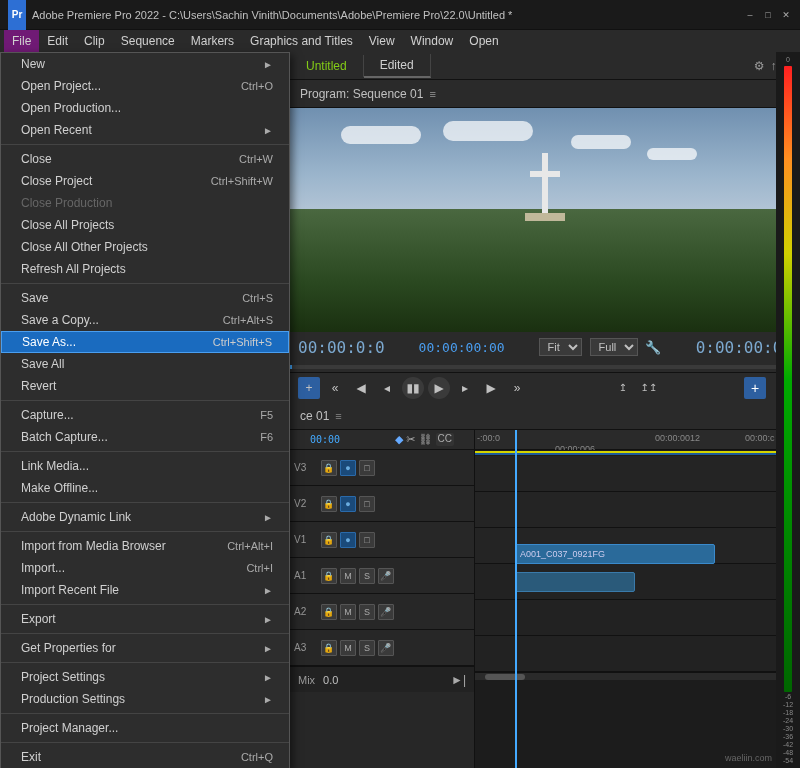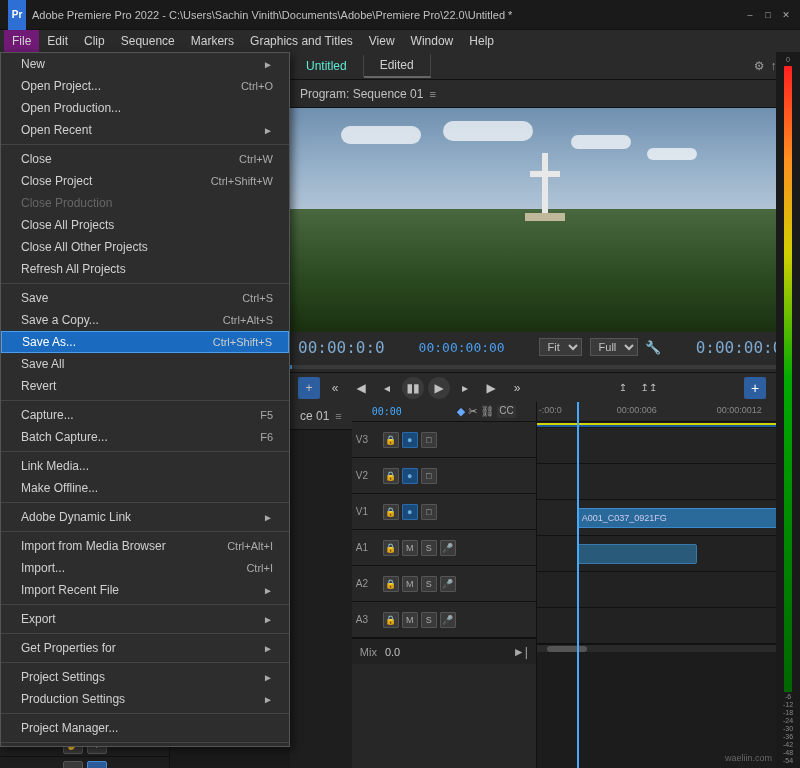--- a/index.html
+++ b/index.html
@@ -142,21 +142,21 @@
     #top-tabs {
       height: 28px;
       background: #2a2a2a;
       display: flex;
       align-items: center;
       border-bottom: 1px solid #111;
     }
     .tab {
       padding: 4px 16px;
       font-size: 12px;
-      color: #5eead4;
+      color: #84cc16;
       cursor: pointer;
       border-right: 1px solid #444;
     }
     .tab.active {
       color: #d0d0d0;
       border-bottom: 2px solid #666;
     }
     #program-header {
       height: 28px;
       background: #2a2a2a;
@@ -311,21 +311,21 @@
       font-size: 14px;
       cursor: pointer;
       border-radius: 2px;
     }
 
     
     #timeline-section {
       flex: 1;
       background: #1e1e1e;
       display: flex;
-      flex-direction: row;
+      flex-direction: column;
     }
     #timeline-header {
       height: 28px;
       background: #2a2a2a;
       display: flex;
       align-items: center;
       padding: 0 10px;
       gap: 6px;
       border-bottom: 1px solid #111;
     }
@@ -395,21 +395,21 @@
     .tl-track-row {
       height: 36px;
       border-bottom: 1px solid #111;
       position: relative;
     }
 
     
     .clip-block {
       position: absolute;
       height: 20px;
-      top: 8px;
+      top: 16px;
       border-radius: 2px;
       display: flex;
       align-items: center;
       padding: 0 4px;
       overflow: hidden;
     }
     .clip-block.video {
       background: #2a6a9a;
       border: 1px solid #3a8acc;
     }
@@ -567,21 +567,21 @@
 
 <div id="menu-bar">
   <div class="menu-item active">File</div>
   <div class="menu-item">Edit</div>
   <div class="menu-item">Clip</div>
   <div class="menu-item">Sequence</div>
   <div class="menu-item">Markers</div>
   <div class="menu-item">Graphics and Titles</div>
   <div class="menu-item">View</div>
   <div class="menu-item">Window</div>
-  <div class="menu-item">Help</div>
+  <div class="menu-item">Open</div>
 </div>
 
 <div id="file-dropdown">
   <div class="dropdown-item">
     <span>New</span>
       <span class="arrow-right">►</span>
   </div>
   <div class="dropdown-item">
     <span>Open Project...</span>
       <span class="shortcut">Ctrl+O</span>
@@ -684,20 +684,24 @@
   </div>
   <div class="dropdown-item">
     <span>Production Settings</span>
       <span class="arrow-right">►</span>
   </div>
   <div class="menu-separator"></div>
   <div class="dropdown-item">
     <span>Project Manager...</span>
   </div>
   <div class="menu-separator"></div>
+  <div class="dropdown-item">
+    <span>Exit</span>
+      <span class="shortcut">Ctrl+Q</span>
+  </div>
 </div>
 
 <div id="right-panel">
 
   <div id="top-tabs">
     <div class="tab">Untitled</div>
     <div class="tab active">Edited</div>
     <div style="margin-left:auto; padding-right:8px; display:flex; gap:6px; align-items:center;">
       <span style="color:#999;font-size:12px;">⚙</span>
       <span style="color:#999;font-size:12px;">↑</span>
@@ -837,21 +841,21 @@
           <span class="mix-value">0.0</span>
           <span style="margin-left:auto;color:#aaa;font-size:12px;">►|</span>
         </div>
       </div>
 
       <div id="timeline-content">
 
         <div id="tl-ruler">
           <div id="tl-ruler-content" style="position:relative;height:20px;">
             <span style="position:absolute;left:2px;top:3px;font-size:9px;color:#888;">-:00:0</span>
-            <span style="position:absolute;left:80px;top:3px;font-size:9px;color:#888;">00:00:006</span>
+            <span style="position:absolute;left:80px;top:14px;font-size:9px;color:#888;">00:00:006</span>
             <span style="position:absolute;left:180px;top:3px;font-size:9px;color:#888;">00:00:0012</span>
             <span style="position:absolute;left:270px;top:3px;font-size:9px;color:#888;">00:00:c</span>
           </div>
         </div>
 
         <div style="height:6px;background:#1c1c1c;position:relative;">
           <div style="position:absolute;left:0;right:0;height:4px;top:1px;background:#1a5a9a;"></div>
           <div style="position:absolute;left:0;top:1px;width:100%;height:2px;background:#d4d400;"></div>
         </div>
 

